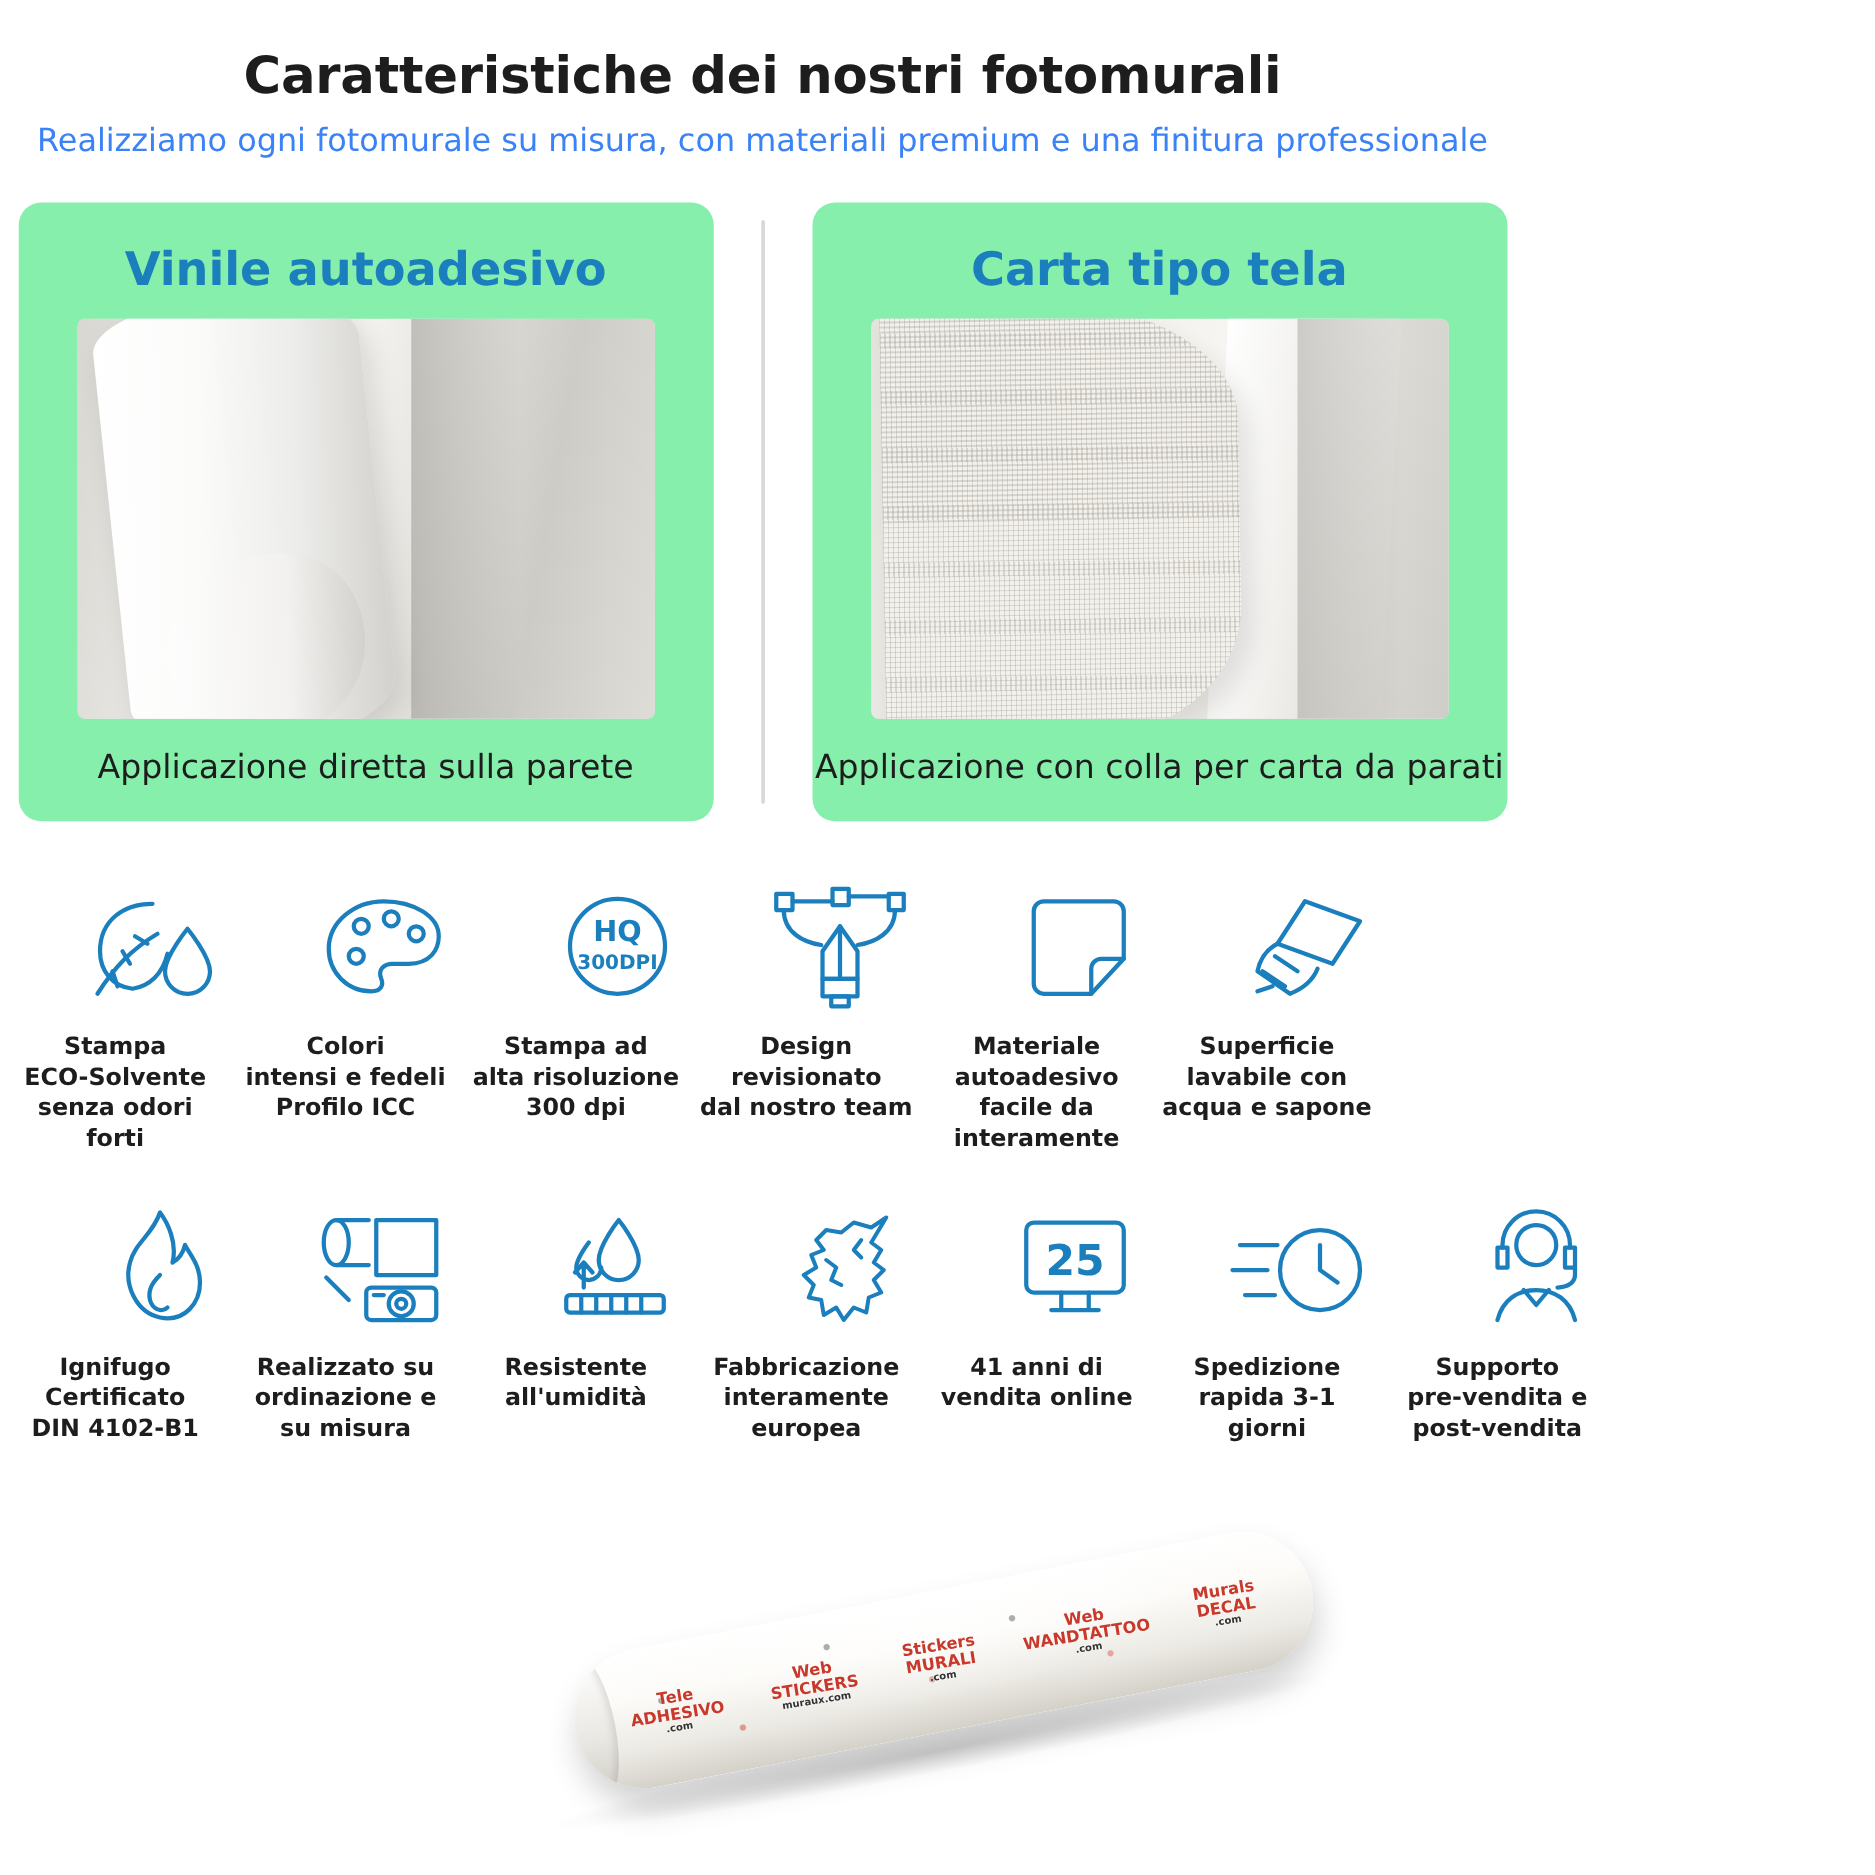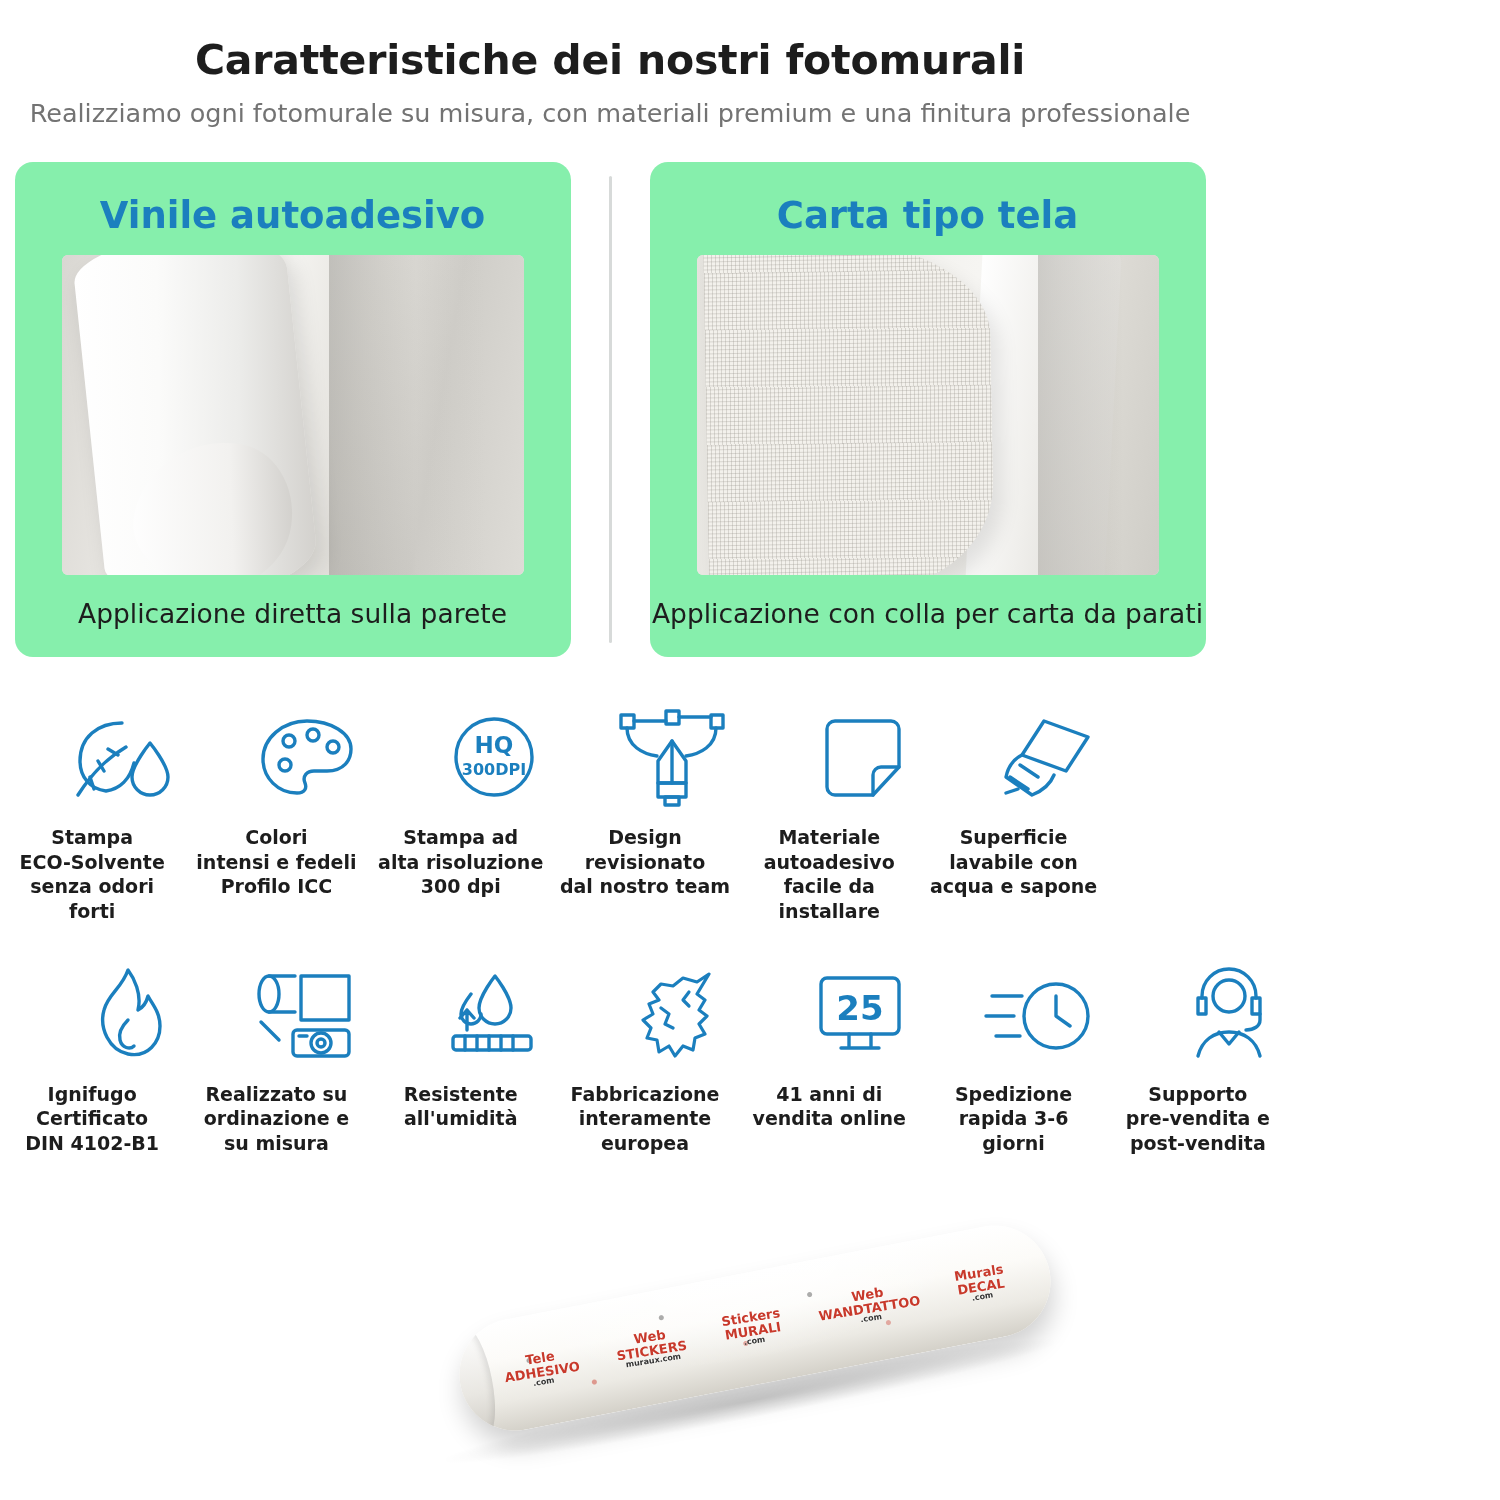--- a/index.html
+++ b/index.html
@@ -31,21 +31,21 @@
     margin: 0;
     font-size: 41px;
     font-weight: bold;
     letter-spacing: -0.2px;
     color: #1d1d1d;
   }
   .header h2 {
     margin: 14px 0 0 0;
     font-size: 25.5px;
     font-weight: normal;
-    color: #737373;
+    color: #3b82f6;
   }
 
   
   .materials {
     display: flex;
     justify-content: center;
     align-items: stretch;
     margin-top: 34px;
     gap: 0px;
   }
@@ -372,21 +372,21 @@
 
     <div class="feature">
       <div class="icon">
         <svg width="104" height="104" viewBox="0 0 104 104" fill="none" stroke="#1b7fbe" stroke-width="3.4" stroke-linecap="round" stroke-linejoin="round">
           <path d="M16 22a8 8 0 0 1 8-8h56a8 8 0 0 1 8 8v38L62 88H24a8 8 0 0 1-8-8z"></path>
           <path d="M88 60H70a8 8 0 0 0-8 8v20"></path>
         </svg>
       </div>
       <div class="label">Materiale
 autoadesivo
-facile da installare</div>
+facile da interamente</div>
     </div>
 
 
     <div class="feature">
       <div class="icon">
         <svg width="110" height="104" viewBox="0 0 110 104" fill="none" stroke="#1b7fbe" stroke-width="3.4" stroke-linecap="round" stroke-linejoin="round">
           <path d="M54 14l44 16-22 34-44-16z"></path>
           <path d="M32 48c-8 4-14 12-16 22l26 18c10-4 18-10 22-20"></path>
           <path d="M20 70l18 12M30 58l18 12"></path>
           <path d="M16 86l12-4"></path>
@@ -472,21 +472,21 @@
 
     <div class="feature">
       <div class="icon">
         <svg width="116" height="104" viewBox="0 0 116 104" fill="none" stroke="#1b7fbe" stroke-width="3.4" stroke-linecap="round" stroke-linejoin="round">
           <circle cx="72" cy="52" r="32"></circle>
           <path d="M72 32v20l14 10"></path>
           <path d="M8 32h30M2 52h28M12 72h24"></path>
         </svg>
       </div>
       <div class="label">Spedizione
-rapida 3-6 giorni</div>
+rapida 3-1 giorni</div>
     </div>
 
     <div class="feature">
       <div class="icon">
         <svg width="110" height="104" viewBox="0 0 110 104" fill="none" stroke="#1b7fbe" stroke-width="3.4" stroke-linecap="round" stroke-linejoin="round">
           <circle cx="55" cy="32" r="16"></circle>
           <path d="M28 34v-2a27 27 0 0 1 54 0v2"></path>
           <path d="M24 34h8v16h-8zM78 34h8v16h-8z"></path>
           <path d="M86 50v6c0 6-6 10-14 10"></path>
           <path d="M24 92c4-16 16-24 31-24s27 8 31 24"></path>

